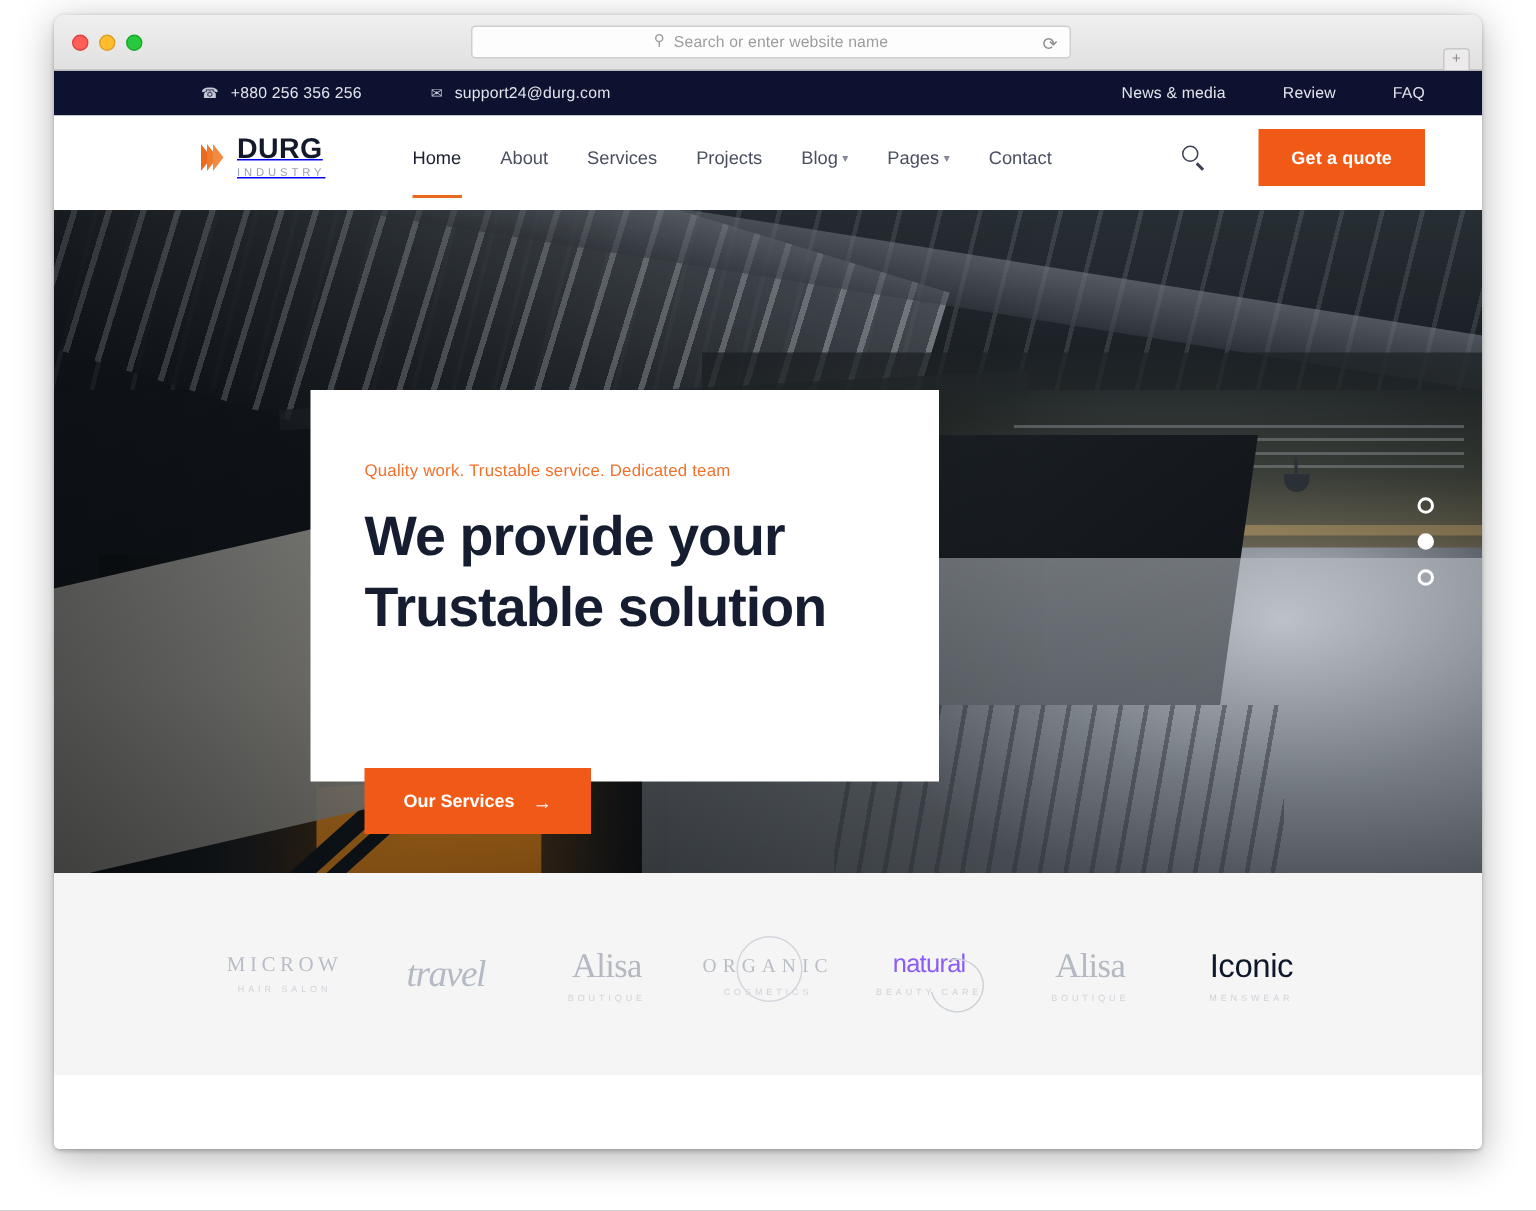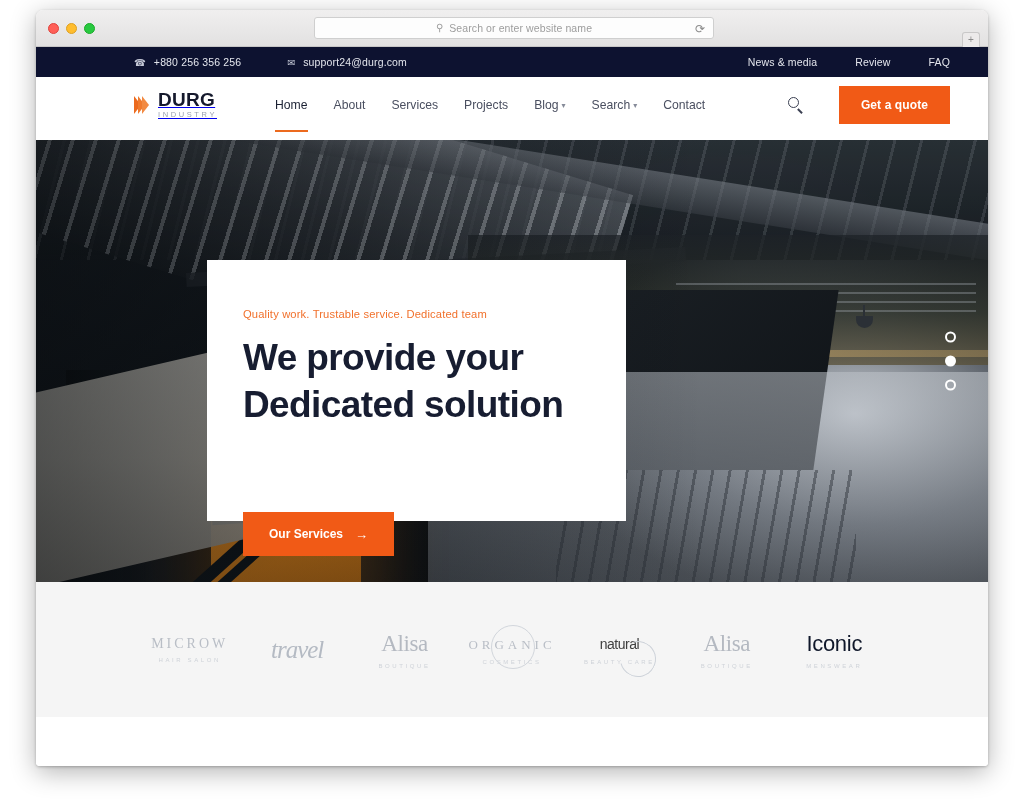--- a/index.html
+++ b/index.html
@@ -479,21 +479,21 @@
     line-height: 1.35;
     user-select: none;
   }
   .cl-main { display: block; white-space: nowrap; }
   .cl-sub  { display: block; white-space: nowrap; font-size: 6px; letter-spacing: 2.6px; color: #cfd3d9; margin-top: 3px; }
 
   .cl-microw .cl-main { font-family: "Liberation Serif", serif; font-size: 14px; letter-spacing: 3px; color: #b9bec6; }
   .cl-travel .cl-main { font-family: "Liberation Serif", serif; font-size: 25px; font-style: italic; color: #b4bac3; letter-spacing: -1px; }
   .cl-alisa1 .cl-main, .cl-alisa2 .cl-main { font-family: "Liberation Serif", serif; font-size: 23px; font-weight: normal; color: #b4b9c1; letter-spacing: -0.4px; }
   .cl-organic .cl-main { font-family: "Liberation Serif", serif; font-size: 13px; letter-spacing: 4px; color: #b9bec6; }
-  .cl-natural .cl-main { font-size: 14px; color: #404040; letter-spacing: -0.5px; }
+  .cl-natural .cl-main { font-size: 17px; color: #8b5cf6; letter-spacing: -0.5px; }
   .cl-iconic .cl-main { font-size: 22px; color: #0f172a; letter-spacing: -0.3px; }
   .cl-ring {
     position: relative;
     display: inline-block;
   }
   .cl-ring::after {
     content: "";
     position: absolute;
     left: 50%; top: 50%;
     width: 42px; height: 42px;
@@ -587,21 +587,21 @@
             <span>Services</span>
           </a>
           <a class="nav-item" href="#">
             <span>Projects</span>
           </a>
           <a class="nav-item" href="#">
             <span>Blog</span>
             <span class="caret">▾</span>
           </a>
           <a class="nav-item" href="#">
-            <span>Search</span>
+            <span>Pages</span>
             <span class="caret">▾</span>
           </a>
           <a class="nav-item" href="#">
             <span>Contact</span>
           </a>
         </nav>
 
         <div class="header-right">
           <span class="search-icon-btn">
             <span class="ring"></span>
@@ -631,21 +631,21 @@
           <div class="ph-glowbar1"></div>
           <div class="ph-glowbar2"></div>
           <div class="ph-floorslab"></div>
           <div class="ph-darkveil"></div>
         </div>
 
         <div class="hero-card">
           <div class="hero-eyebrow">Quality work. Trustable service. Dedicated team</div>
           <h1 class="hero-title">
             <span>We provide your</span><br>
-            <span>Dedicated solution</span>
+            <span>Trustable solution</span>
           </h1>
           <button class="hero-cta">
             <span>Our Services</span>
             <span class="arrow">→</span>
           </button>
         </div>
 
         <div class="hero-dots">
           <button class="hero-dot"></button>
           <button class="hero-dot active"></button>

